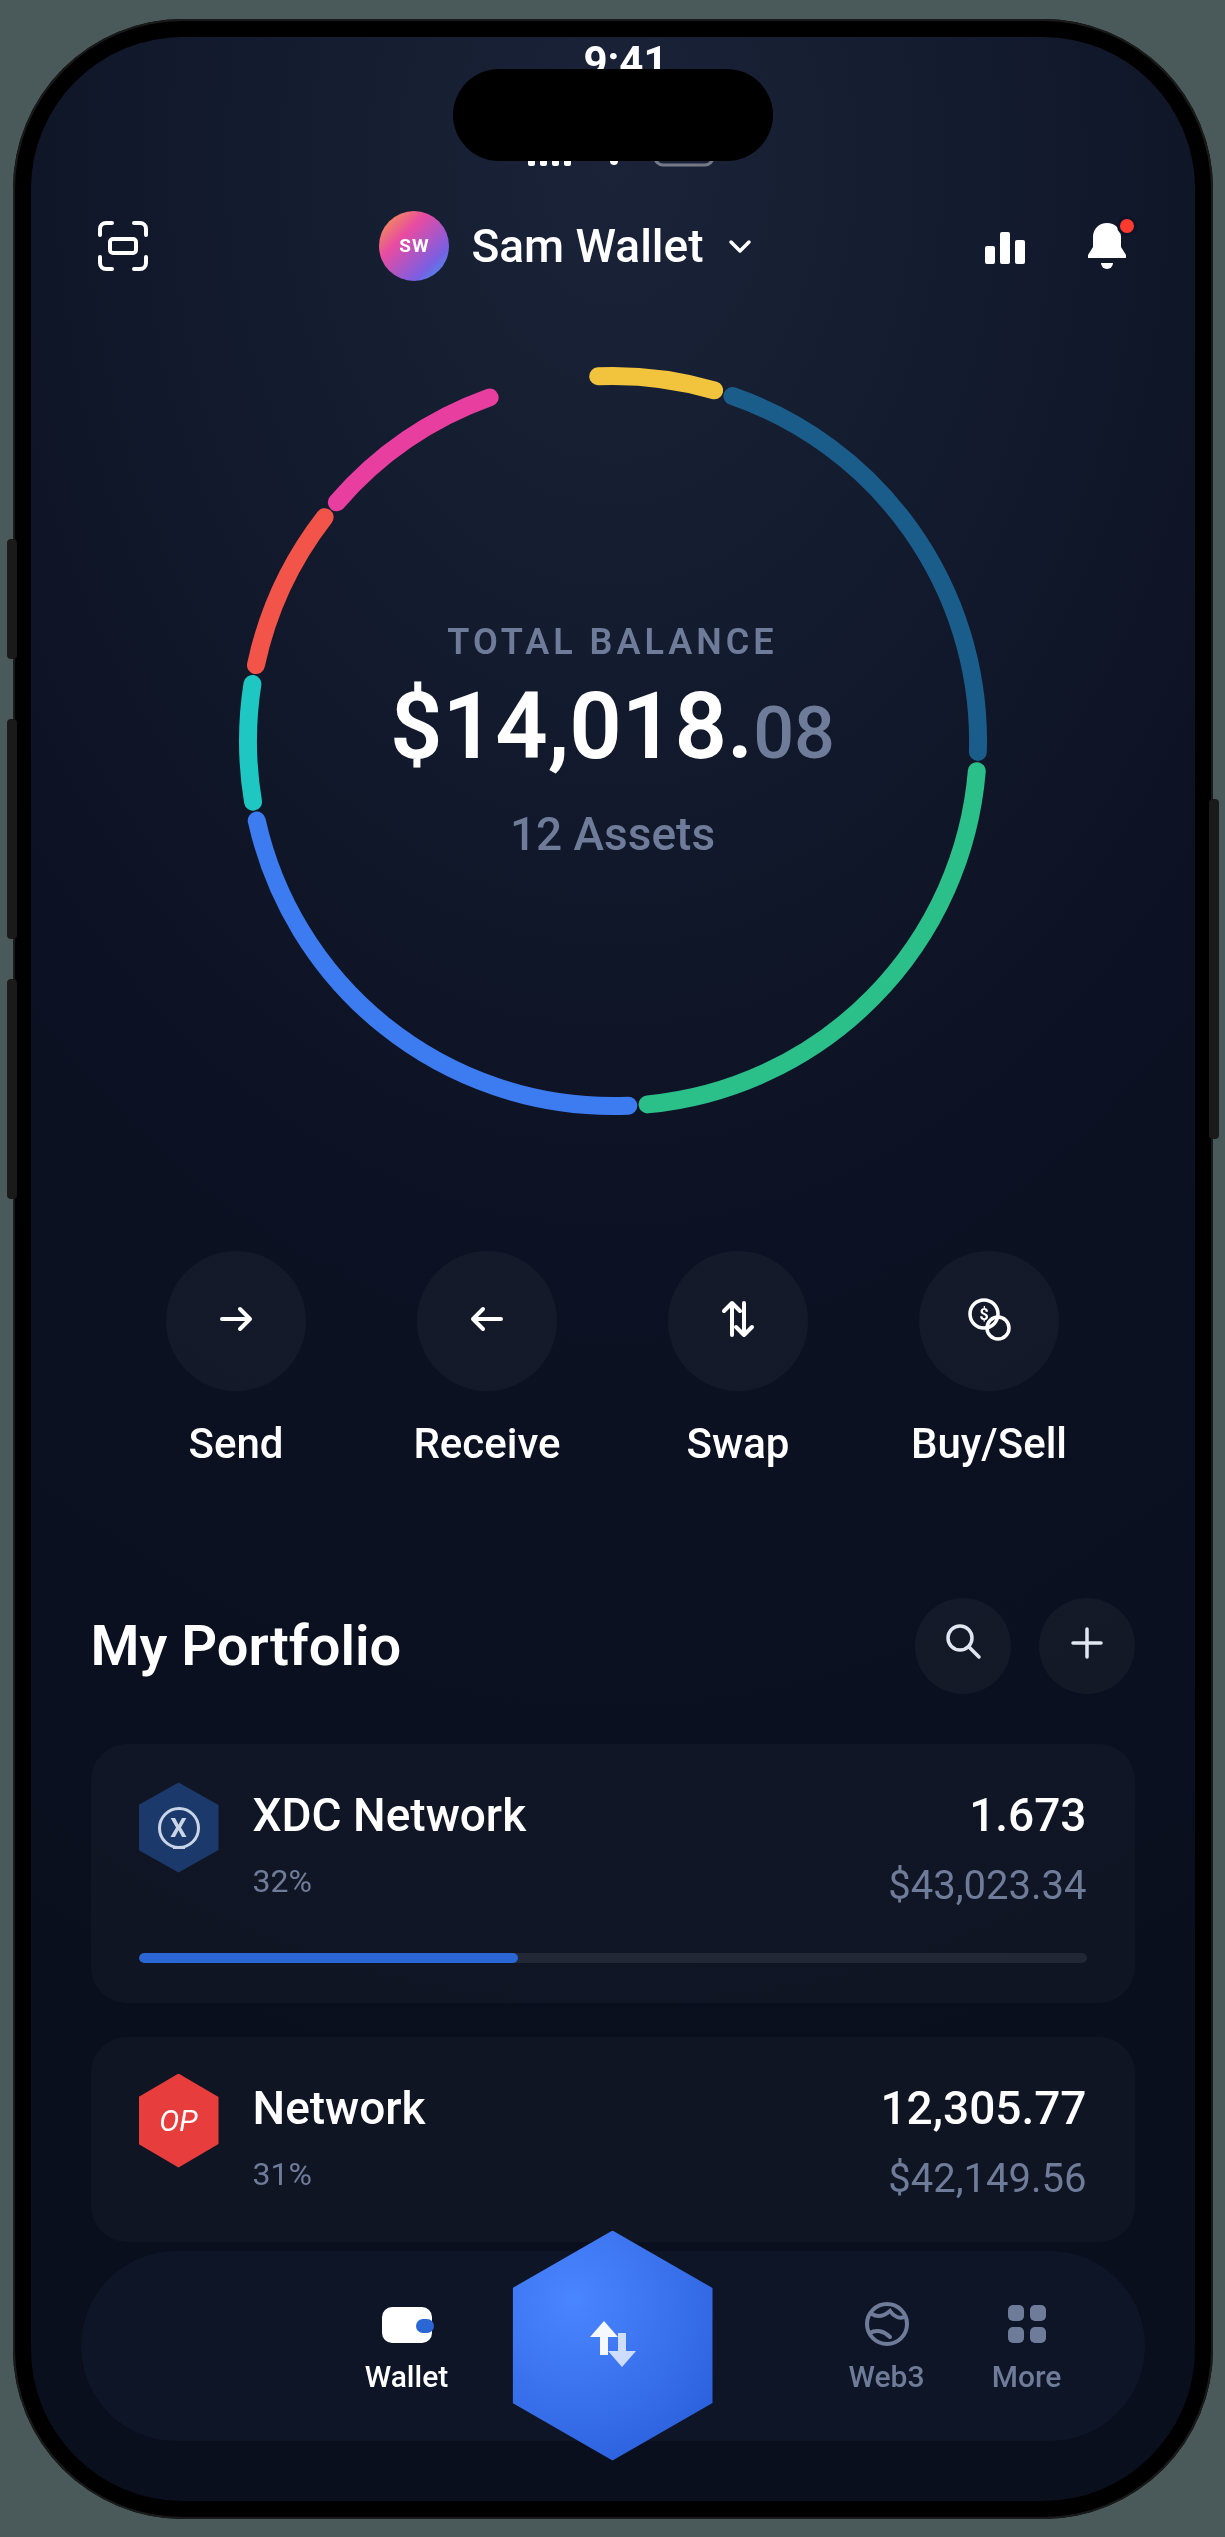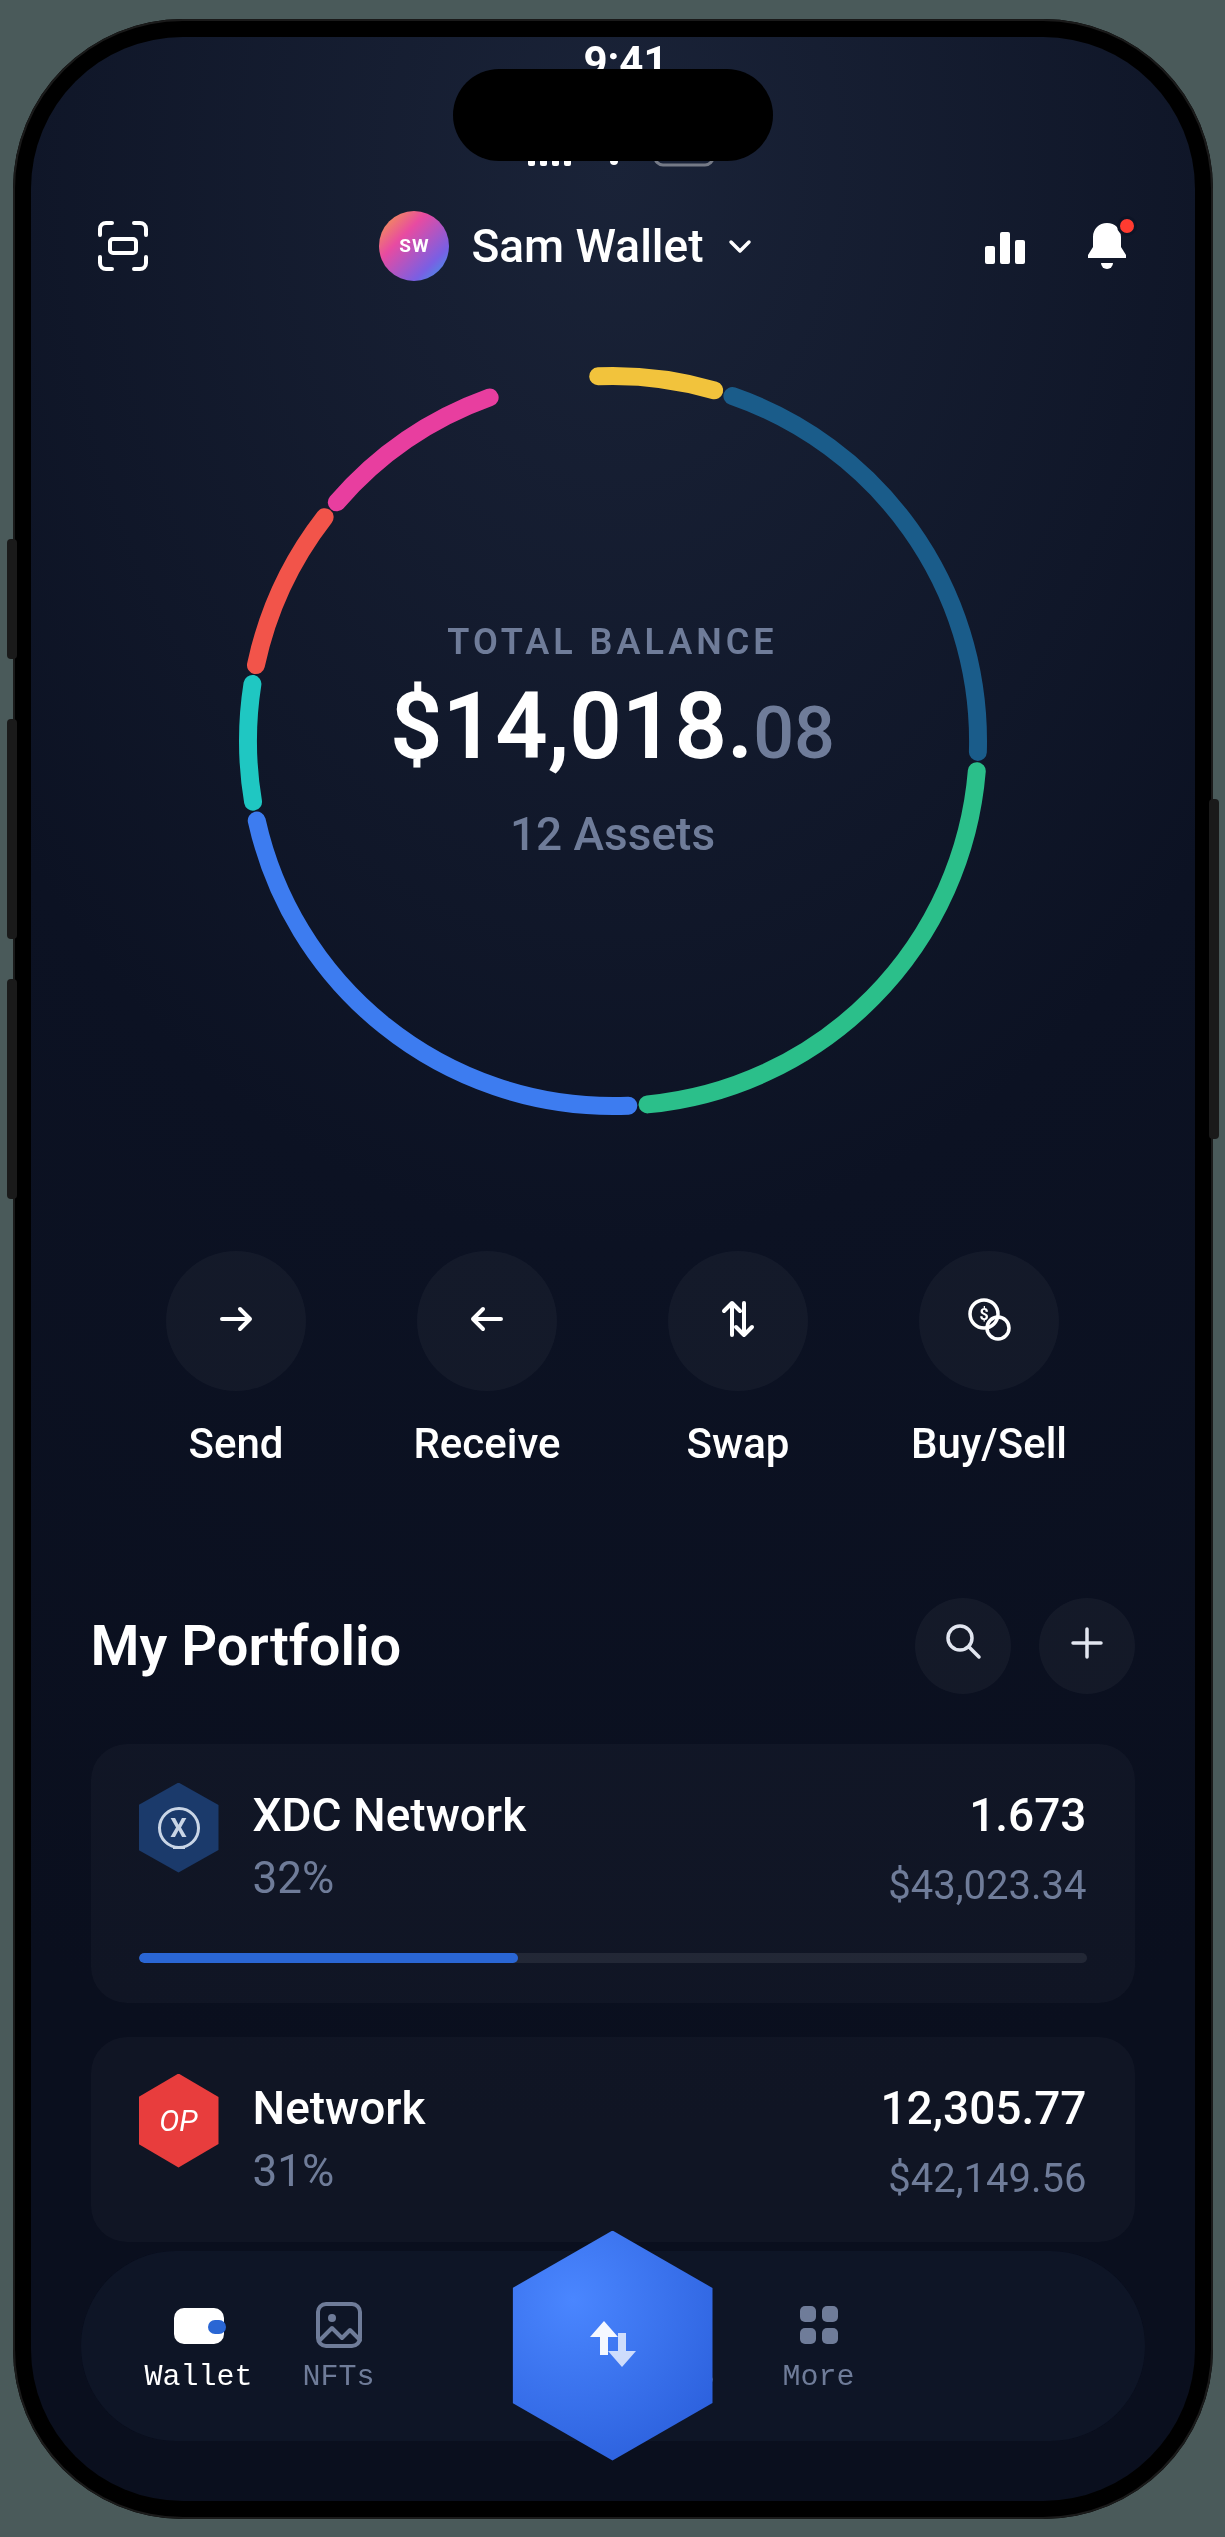--- a/index.html
+++ b/index.html
@@ -135,21 +135,21 @@
   .asset-row {
     display:flex; align-items:flex-start; gap: 34px;
   }
   .asset-icon {
     width: 80px; height:80px; flex:0 0 80px;
     display:flex; align-items:center; justify-content:center;
     border-radius: 14px;
   }
   .asset-mid { flex:1; }
   .asset-name { font-size:46px; font-weight:500; color:#fff; }
-  .asset-pct { font-size:44px; color:#6f7c99; margin-top:10px; }
+  .asset-pct { font-size:32px; color:#6f7c99; margin-top:20px; }
   .asset-right { text-align:right; }
   .asset-amt { font-size:46px; font-weight:500; color:#fff; }
   .asset-val { font-size:40px; color:#6f7c99; margin-top:20px; }
   .asset-bar {
     margin-top: 44px; height:10px; border-radius:5px;
     background: rgba(255,255,255,0.08); position:relative; overflow:hidden;
   }
   .asset-bar-fill { position:absolute; top:0; left:0; bottom:0; border-radius:5px; background:#2a66d4; }
 
   
@@ -185,23 +185,22 @@
   }
   .tabbar-wrap {
     position:absolute; left:50px; right:50px; top:30px;
     pointer-events:auto;
   }
   .tabbar {
     height: 190px;
     background: rgba(15,22,40,0.85);
     backdrop-filter: blur(20px);
     border-radius: 95px;
-    display:flex; align-items:center; justify-content:flex-start;
+    display:flex; align-items:center; justify-content:flex-end;
     padding: 0 48px;
-    font-family: Liberation Mono, monospace;
   }
   .tab {
     display:flex; flex-direction:column; align-items:center; gap:8px;
     width: 140px;
     color:#6f7c99;
   }
   .tab.active { color:#fff; }
   .tab-label { font-size:30px; font-weight:500; }
   .tab-icon { width:54px; height:54px; display:flex; align-items:center; justify-content:center; }
   .center-hex {

